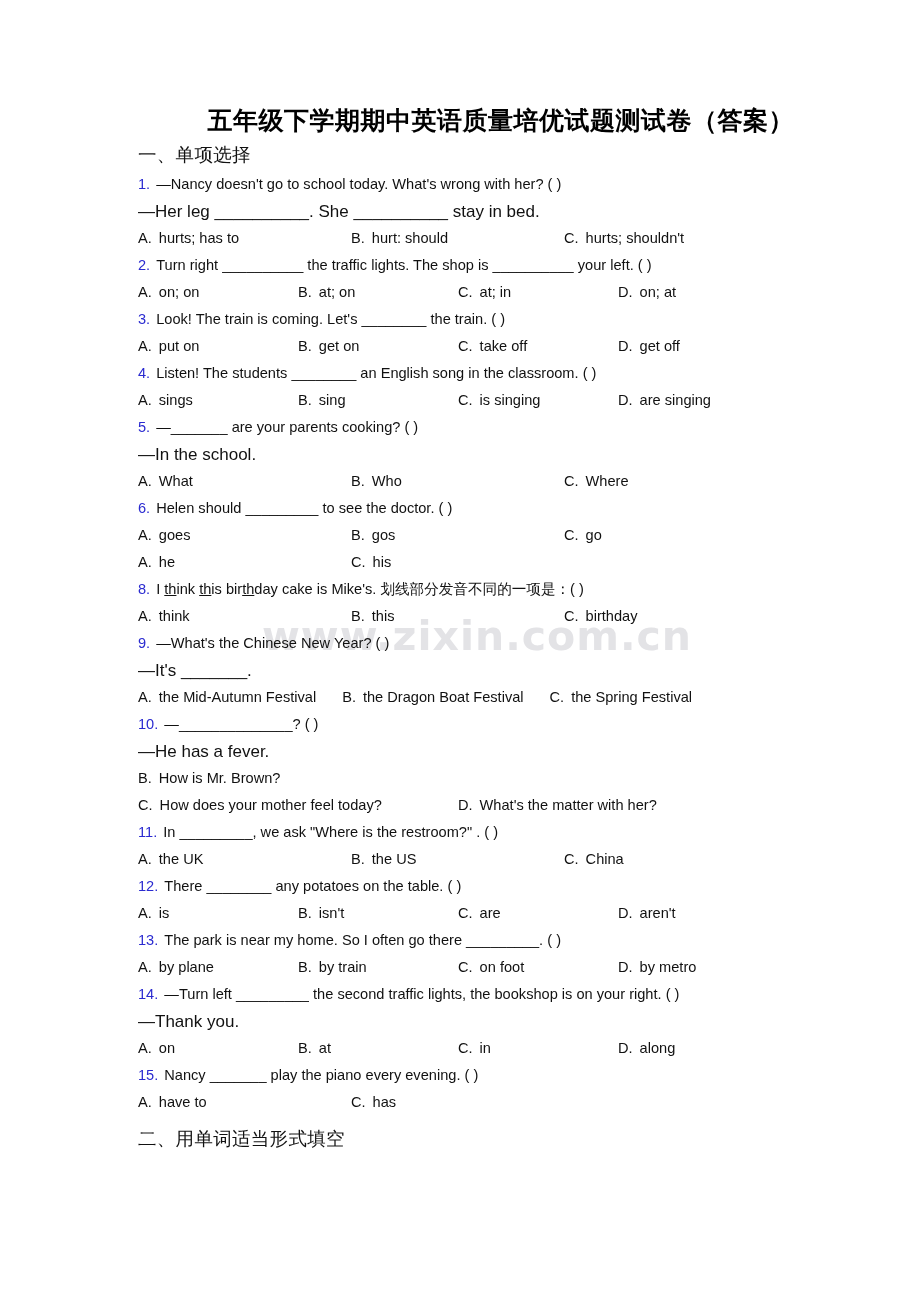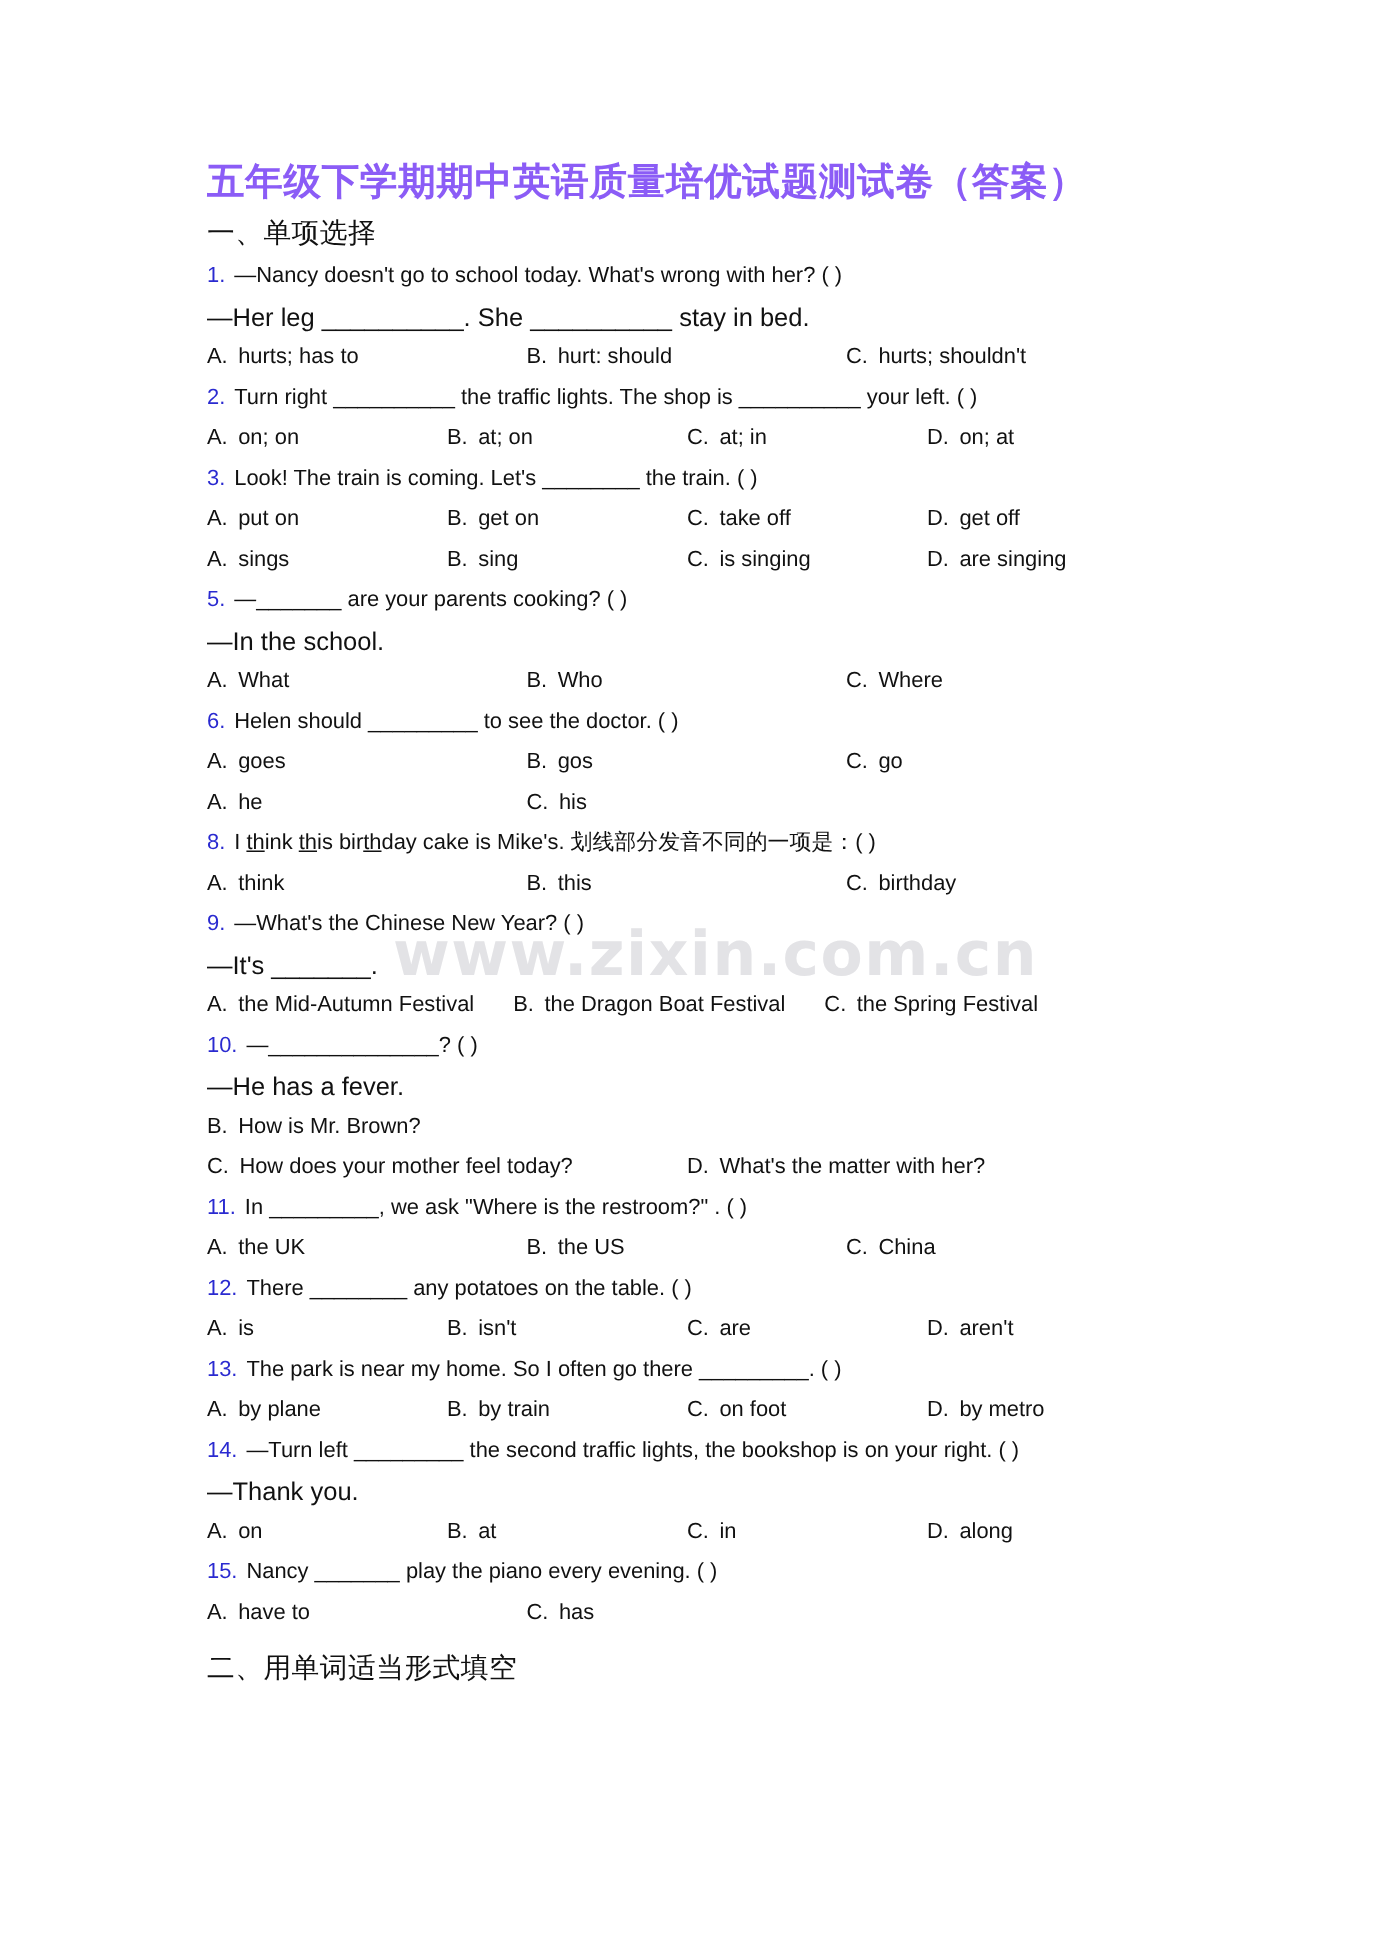--- a/index.html
+++ b/index.html
@@ -41,22 +41,22 @@
     user-select: none;
   }
 
   .content { position: relative; z-index: 2; }
 
   
   .doc-title {
     font-family: "Liberation Serif", "DejaVu Serif", serif;
     font-size: 25px;
     font-weight: 700;
-    text-align: left;
-    color: #8b5cf6;
+    text-align: right;
+    color: #000000;
     margin: 0 0 4px 0;
     letter-spacing: 0.5px;
     padding-right: 16px;
   }
 
   
   .section-heading {
     font-family: "Liberation Serif", "DejaVu Serif", serif;
     font-size: 18.5px;
     font-weight: 400;
@@ -146,20 +146,21 @@
         <div class="qblock">
           <div class="qline"><span class="qnum">3.</span><span>Look! The train is coming. Let's ________ the train. (  )</span></div>
           <div class="opts c4">
             <span class="opt"><span class="lbl">A.</span><span>put on</span></span>
             <span class="opt"><span class="lbl">B.</span><span>get on</span></span>
             <span class="opt"><span class="lbl">C.</span><span>take off</span></span>
             <span class="opt"><span class="lbl">D.</span><span>get off</span></span>
           </div>
         </div>
         <div class="qblock">
+          <div class="qline"><span class="qnum">4.</span><span>Listen! The students ________ an English song in the classroom. (  )</span></div>
           <div class="opts c4">
             <span class="opt"><span class="lbl">A.</span><span>sings</span></span>
             <span class="opt"><span class="lbl">B.</span><span>sing</span></span>
             <span class="opt"><span class="lbl">C.</span><span>is singing</span></span>
             <span class="opt"><span class="lbl">D.</span><span>are singing</span></span>
           </div>
         </div>
         <div class="qblock">
           <div class="qline"><span class="qnum">5.</span><span>—_______ are your parents cooking? (  )</span></div>
           <div class="contline">—In the school.</div>

